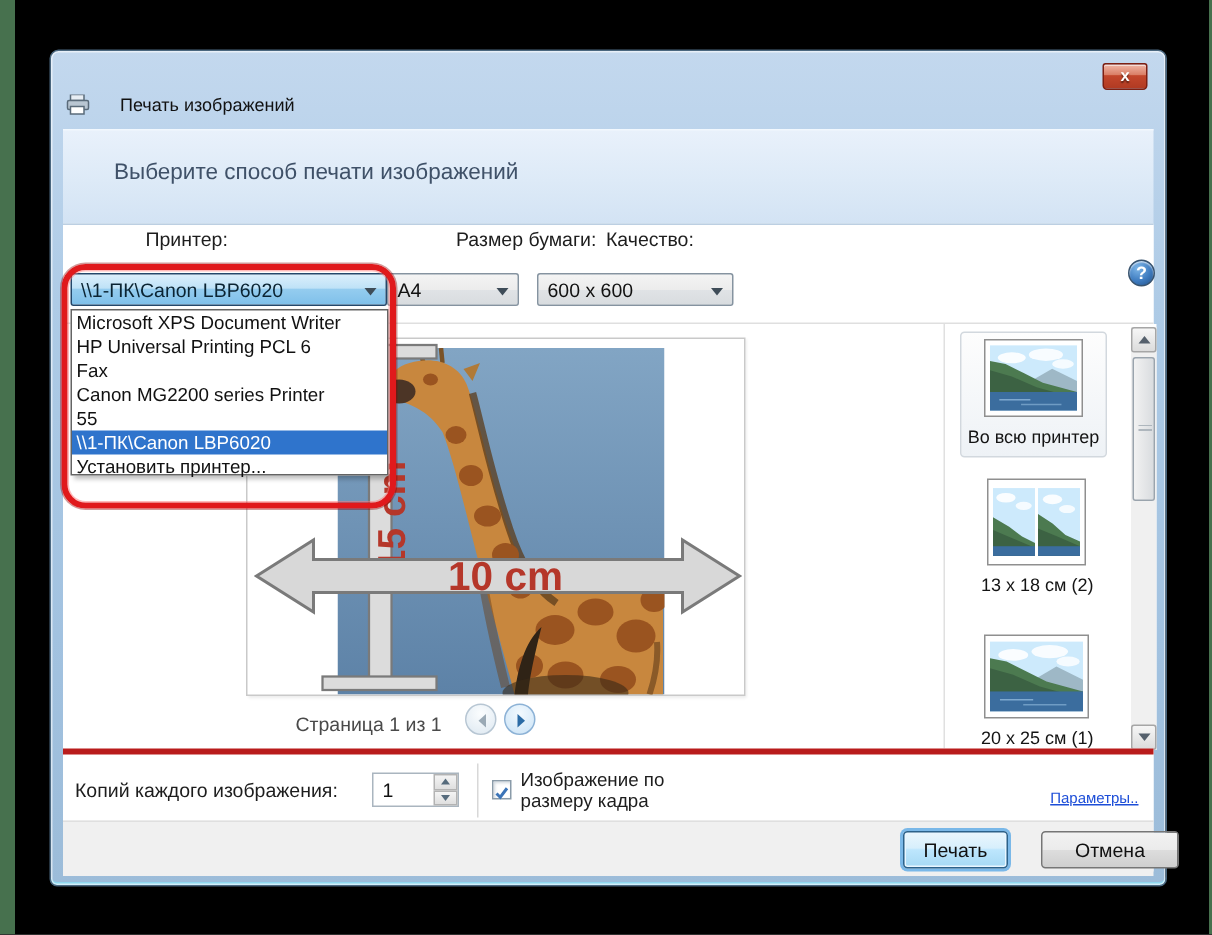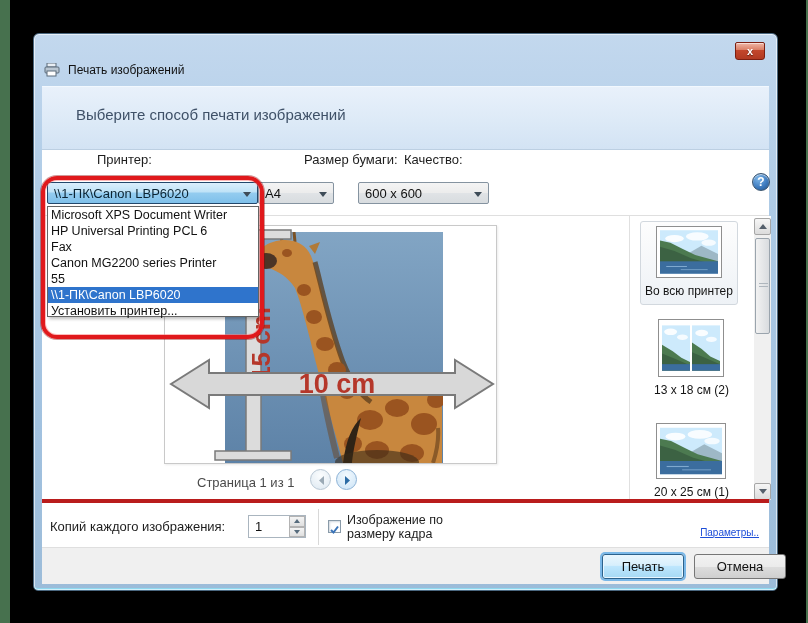--- a/index.html
+++ b/index.html
@@ -8,21 +8,21 @@
   .edge-strip { position:absolute; top:0; height:623px; background:#47714e; }
   .edge-left { left:0; width:10px; }
   .edge-right { right:0; width:2px; }
 
   
   .window { position:absolute; left:33px; top:33px; width:745px; height:558px;
     background:linear-gradient(180deg,#c3d8ee 0%,#aecbe6 30%,#a2c2e0 70%,#9cbcd9 100%);
     border:1px solid #4a677f; border-radius:6px 6px 5px 5px;
     box-shadow:inset 0 0 0 1px rgba(255,255,255,.6), inset 0 -2px 0 #8fd8ef; }
   .titlebar { position:absolute; left:0; top:0; right:0; height:52px; }
-  .caption { position:absolute; left:10px; top:29px; display:flex; align-items:center; gap:8px;
+  .caption { position:absolute; left:10px; top:29px; display:flex; align-items:center; gap:20px;
     font-size:12px; color:#111; }
   .close-btn { position:absolute; right:12px; top:8px; width:30px; height:18px;
     background:linear-gradient(180deg,#f0b6a6 0%,#d97c63 45%,#c3472c 46%,#b13a22 100%);
     border:1px solid #7c1f12; border-radius:2px 2px 3px 3px;
     box-shadow:inset 0 1px 0 rgba(255,255,255,.55); color:#fff; font-size:11px; font-weight:bold;
     display:flex; align-items:center; justify-content:center; text-shadow:0 1px 1px rgba(0,0,0,.5); cursor:pointer; }
 
   .header-band { position:absolute; left:8px; right:8px; top:52px; height:63px;
     background:linear-gradient(180deg,#e9f1fb 0%,#ddeaf7 55%,#d3e3f4 100%);
     box-shadow:inset 0 1px 0 #f2f8fe; }
@@ -35,21 +35,21 @@
   .toolbar { position:absolute; left:0; top:0; right:0; height:65px; background:#fff; }
   .tb-label { position:absolute; top:2px; font-size:13px; color:#1d1d1d;margin-left:46px; }
   .combo { position:absolute; top:32px; height:22px; border:1px solid #8593a0; border-radius:2px;
     background:linear-gradient(180deg,#f4f4f4 0%,#ececec 50%,#e0e3e6 51%,#d8dcdf 100%);
     font-size:13px; color:#111; display:flex; align-items:center; padding:0 6px; cursor:pointer; }
   .combo .arrow { position:absolute; right:6px; top:9px; width:0; height:0;
     border-left:4px solid transparent; border-right:4px solid transparent; border-top:5px solid #3e4c58; }
   .combo.printer { left:5px; width:211px; border:1px solid #23476b;
     background:linear-gradient(180deg,#dbeffc 0%,#bfe2f7 45%,#94ccef 50%,#7fc0ea 100%);
     color:#0b2433; }
-  .combo.paper { left:216px; width:76px;text-align:center; }
+  .combo.paper { left:216px; width:88px;text-align:center; }
   .combo.quality { left:316px; width:131px; }
   .help-btn { position:absolute; left:710px; top:23px; width:18px; height:18px; border-radius:50%;
     background:radial-gradient(circle at 35% 30%, #7db6e8 0%, #3f7cc0 55%, #1f4f87 100%);
     border:1px solid #38536e; color:#fff; font-size:12px; font-weight:bold;
     display:flex; align-items:center; justify-content:center; cursor:pointer; box-shadow:inset 0 1px 1px rgba(255,255,255,.7); }
 
   .main { position:absolute; left:0; right:0; top:65px; height:284px; border-top:1px solid #dfdfdf; background:#fff; }
   .vsep { position:absolute; left:587px; top:0; bottom:0; width:1px; background:#e0e0e0; }
 
   
@@ -98,21 +98,21 @@
   .ctrl-divider { position:absolute; left:276px; top:6px; width:1px; height:36px; background:#d8d8d8; }
   .checkbox { position:absolute; left:286px; top:17px; width:13px; height:13px; background:#fff;
     border:1px solid #8a9ba9; box-shadow:inset 1px 1px 2px rgba(120,140,160,.35); cursor:pointer; }
   .cb-label { position:absolute; left:305px; top:10px; font-size:12.5px; color:#1d1d1d; line-height:14px; cursor:pointer; }
   .options-link { position:absolute; right:10px; top:24px; font-size:10px; color:#1d4ed8; text-decoration:underline; cursor:pointer; }
 
   
   .footer { position:absolute; left:0; right:0; top:397px; height:37px; background:#f0f0f0; border-top:1px solid #dfdfdf; }
   .btn { position:absolute; top:6px; height:25px; font-size:13px; color:#111; border-radius:3px;
     display:flex; align-items:center; justify-content:center; cursor:pointer; }
-  .btn-print { left:560px; width:82px; border:1px solid #2c628b;
+  .btn-print { left:560px; width:70px; border:1px solid #2c628b;
     background:linear-gradient(180deg,#eaf6fd 0%,#d7effc 45%,#bde6fd 50%,#a6d9f4 100%);
     box-shadow:0 0 0 2px #7ab8e8, inset 0 0 0 1px #e8f6ff; }
   .btn-cancel { left:652px; width:92px; border:1px solid #767676;
     background:linear-gradient(180deg,#f2f2f2 0%,#ebebeb 50%,#dddddd 51%,#cfcfcf 100%); }
 
   
   .dropdown { position:absolute; left:5px; top:56px; width:212px; height:111px; background:#fff;
     border:1px solid #646464; z-index:30; box-shadow:2px 2px 3px rgba(0,0,0,.25); }
   .dd-item { height:16px; line-height:16px; font-size:12.5px; color:#111; padding:0 3px; white-space:nowrap; overflow:hidden; cursor:pointer; }
   .dd-item.selected { background:#2f74cc; color:#fff; }

